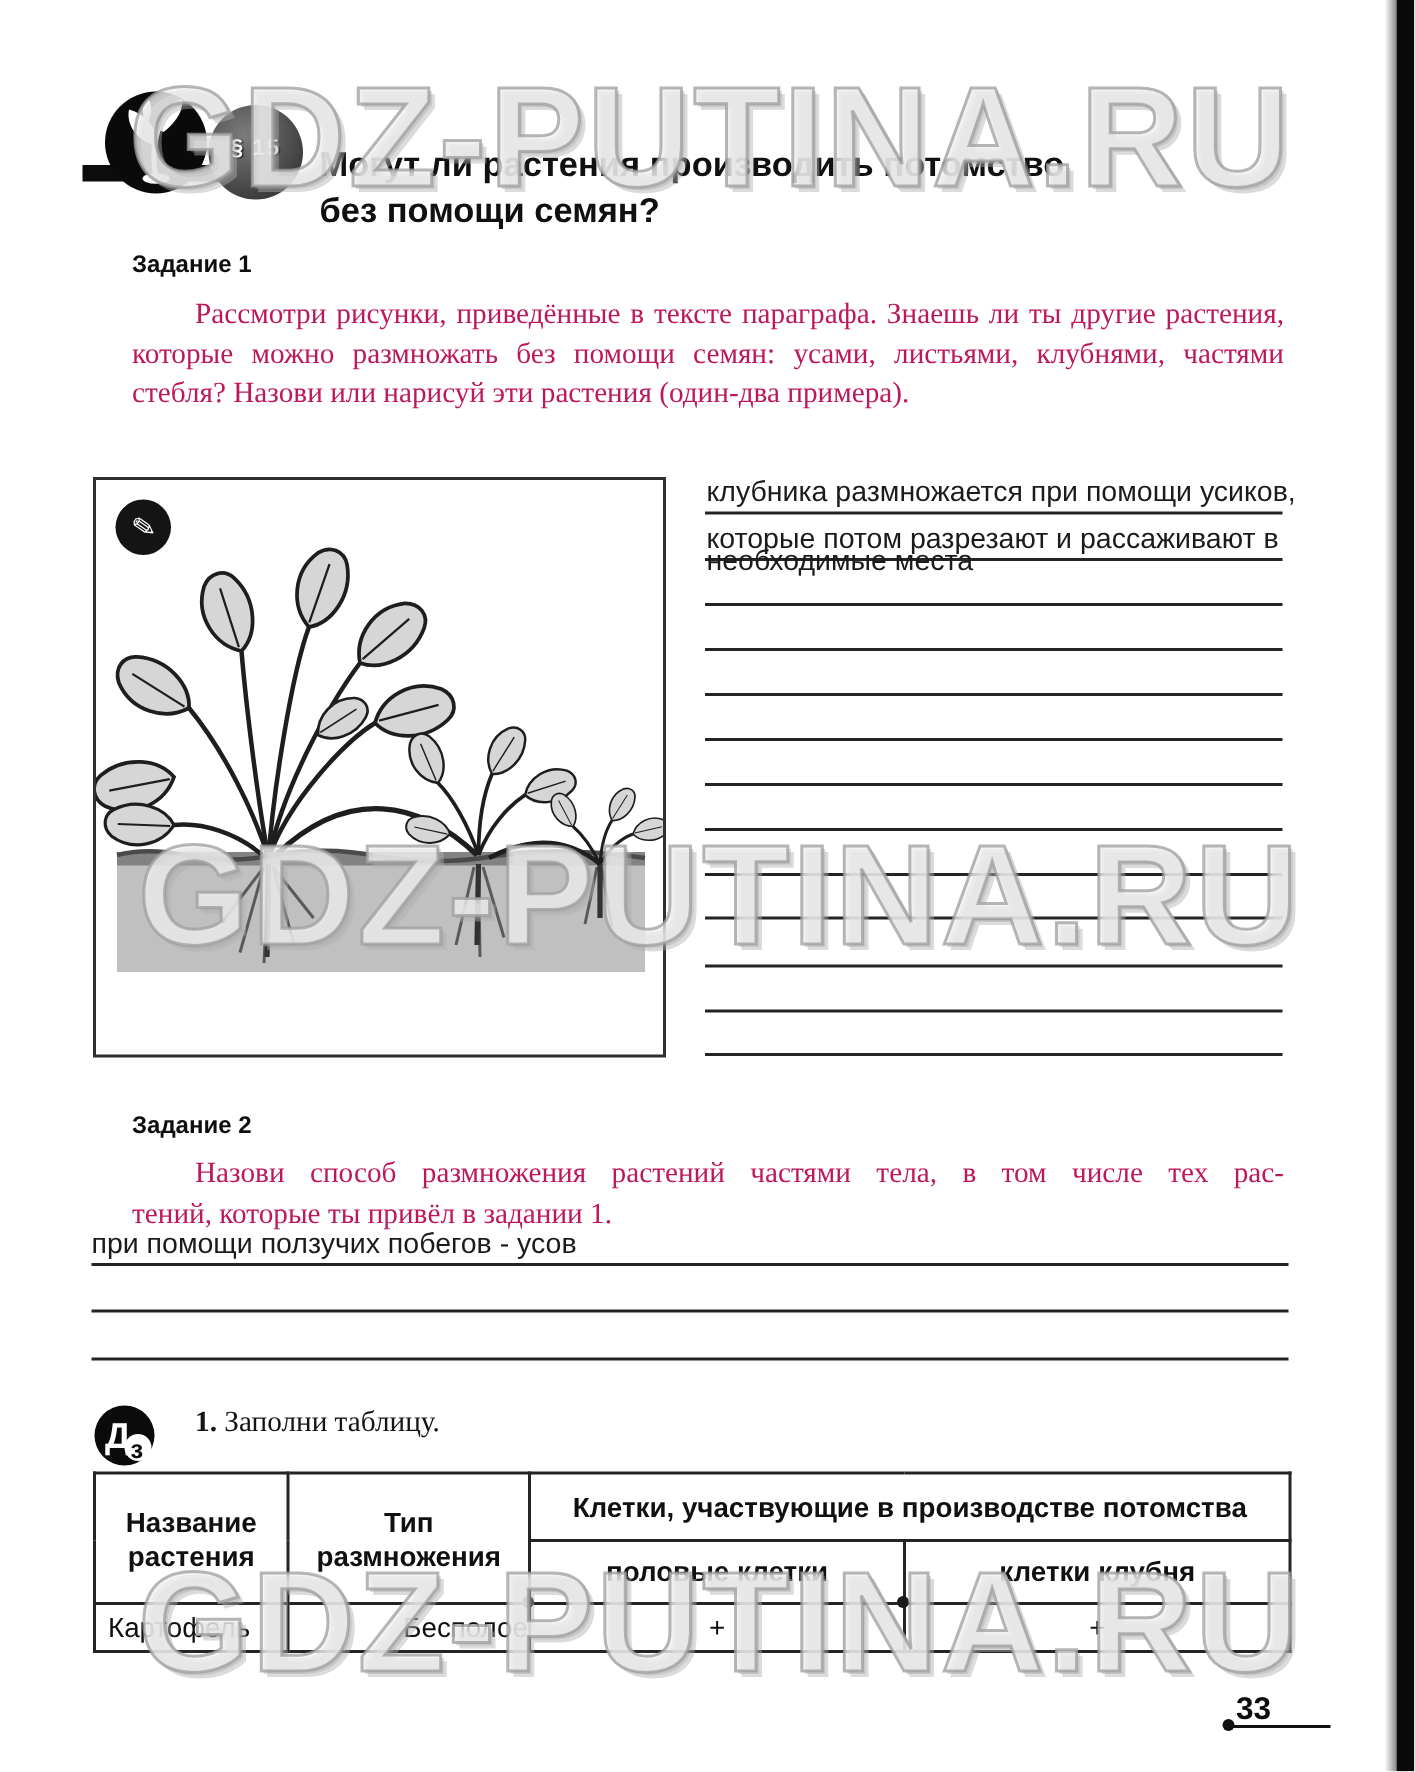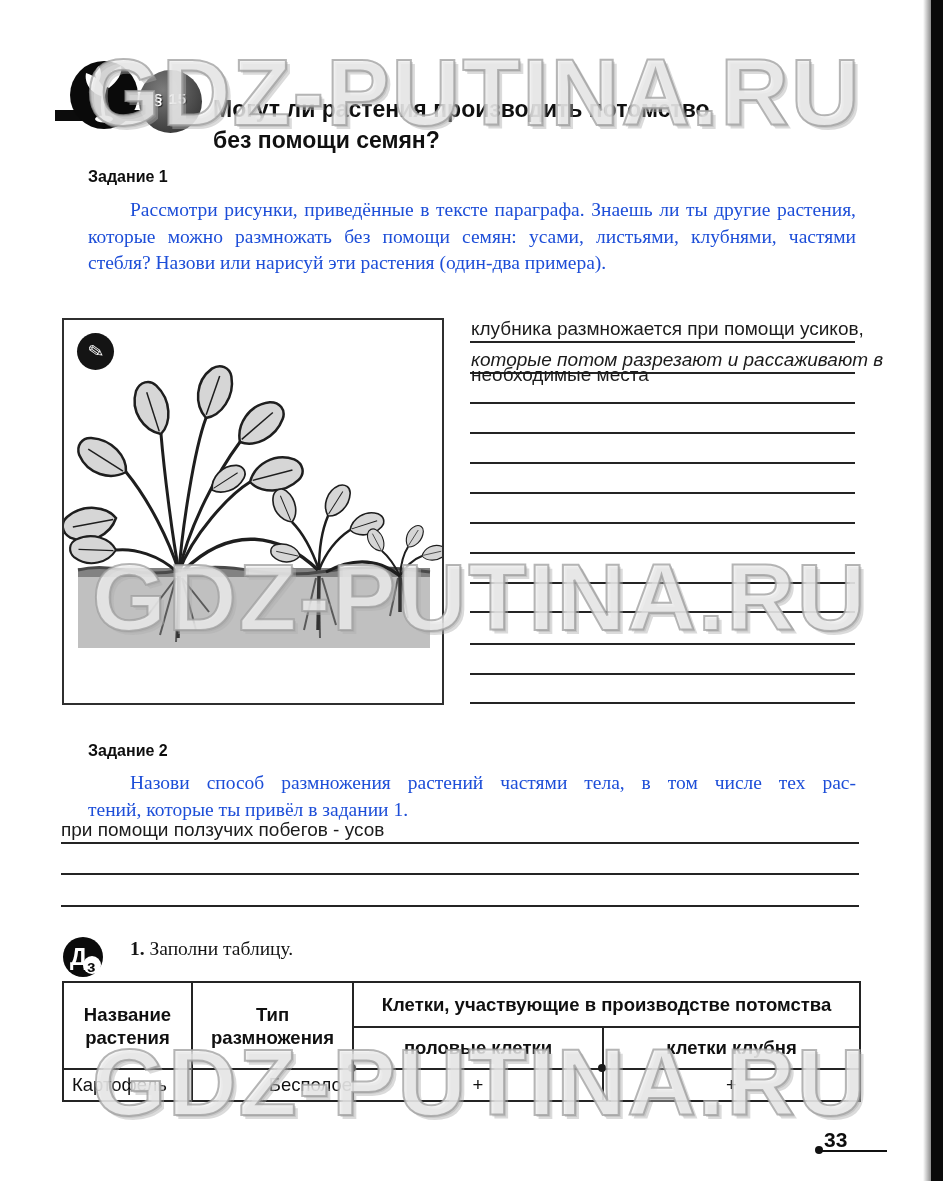--- a/index.html
+++ b/index.html
@@ -16,21 +16,21 @@
                    text-shadow:1px 1px 1px #222;}
   .title{left:213px;top:94px;font-weight:bold;font-size:23px;line-height:31px;color:#101010;}
   
   .wm{position:absolute;font-family:Liberation Sans, sans-serif;font-weight:bold;font-size:95px;
       letter-spacing:2px;white-space:nowrap;color:rgba(240,240,240,0.78);
       -webkit-text-stroke:2px rgba(158,158,158,0.75);
       text-shadow:4px 4px 0 rgba(175,175,175,0.45), 2px 2px 0 rgba(150,150,150,0.35);
       pointer-events:none;z-index:50;}
   
   .taskhead{font-weight:bold;font-size:16px;color:#0e0e0e;}
-  .serif{font-family:"Liberation Serif",serif;font-size:19.5px;line-height:26.5px;color:#1d4ed8;}
+  .serif{font-family:"Liberation Serif",serif;font-size:19.5px;line-height:26.5px;color:#be185d;}
   .para{width:768px;text-align:justify;}
   .indent{text-indent:42px;}
   .jline{text-align:justify;text-align-last:justify;}
   
   .frame{left:62px;top:318px;width:382px;height:387px;border:2px solid #2f2f2f;background:#fff;box-sizing:border-box;}
   .pencilbadge{left:13px;top:13px;width:37px;height:37px;border-radius:50%;background:#141414;
                display:flex;align-items:center;justify-content:center;}
   .pencilbadge span{color:#fff;font-size:19px;transform:rotate(-10deg);}
   
   .rule{position:absolute;height:0;border-top:2px solid #242424;}
@@ -161,21 +161,21 @@
   <div class="rule" style="left:470px;top:462px;width:385px;"></div>
   <div class="rule" style="left:470px;top:492px;width:385px;"></div>
   <div class="rule" style="left:470px;top:522px;width:385px;"></div>
   <div class="rule" style="left:470px;top:552px;width:385px;"></div>
   <div class="rule" style="left:470px;top:582px;width:385px;"></div>
   <div class="rule" style="left:470px;top:611px;width:385px;"></div>
   <div class="rule" style="left:470px;top:643px;width:385px;"></div>
   <div class="rule" style="left:470px;top:673px;width:385px;"></div>
   <div class="rule" style="left:470px;top:702px;width:385px;"></div>
   <div class="hand" style="left:471px;top:318px;">клубника размножается при помощи усиков,</div>
-  <div class="hand" style="left:471px;top:349px;font-style:italic;">которые потом разрезают и рассаживают в</div>
+  <div class="hand" style="left:471px;top:349px;">которые потом разрезают и рассаживают в</div>
   <div class="hand" style="left:471px;top:364px;">необходимые места</div>
 
   <div class="abs taskhead" style="left:88px;top:742px;">Задание 2</div>
   <div class="abs serif" style="left:88px;top:770px;width:768px;">
     <div class="jline" style="padding-left:42px;">Назови способ размножения растений частями тела, в том числе тех рас-</div>
     <div>тений, которые ты привёл в задании 1.</div>
   </div>
   <div class="hand" style="left:61px;top:819px;">при помощи ползучих побегов - усов</div>
   <div class="rule" style="left:61px;top:842px;width:798px;"></div>
   <div class="rule" style="left:61px;top:873px;width:798px;"></div>

